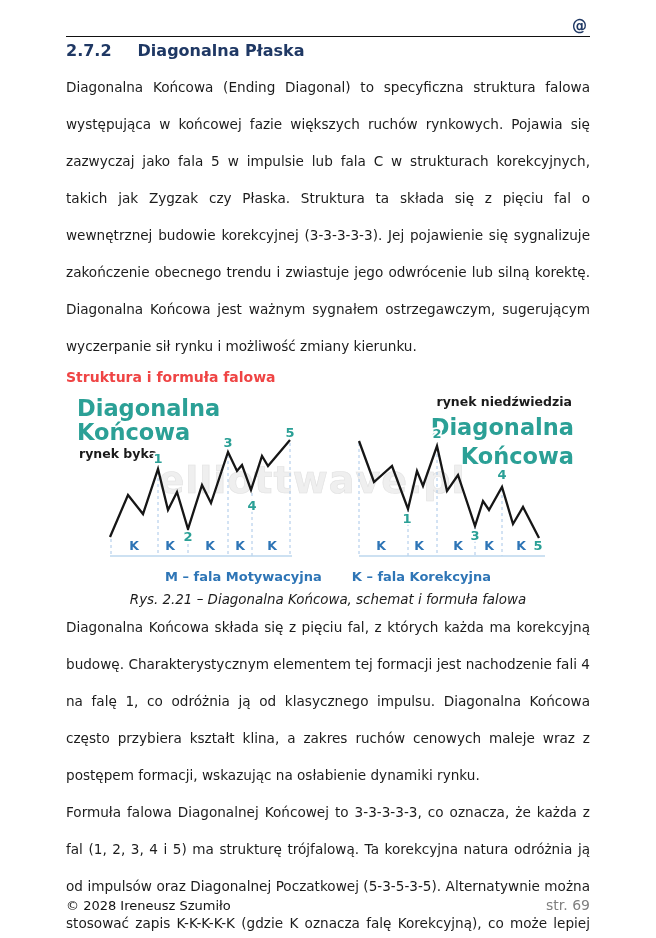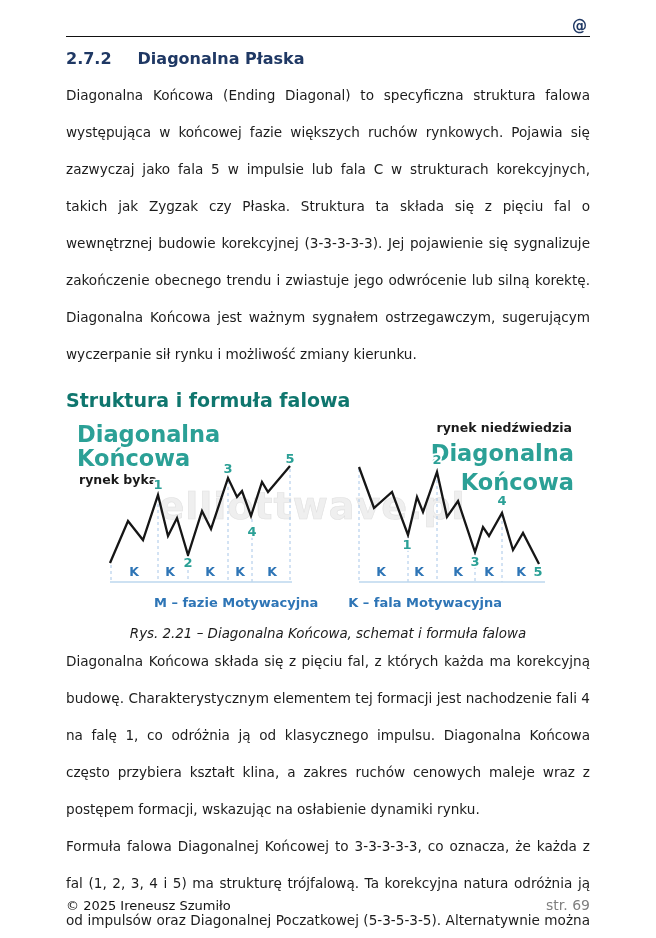--- a/index.html
+++ b/index.html
@@ -17,48 +17,48 @@
     height:37px;
     border-bottom:1.4px solid #111;
     display:flex; justify-content:flex-end; align-items:flex-end;
   }
   .at-sign {
     font-size:15px; font-weight:bold; color:#1F3864;
     padding:0 3px 1px 0; line-height:18px;
   }
 
   .section-heading {
-    margin-top:12px;
+    margin-top:4px;
     color:#1F3864; font-weight:bold; font-size:16px;
     display:flex; gap:26px;
   }
 
   p.body-par {
     margin-top:9px;
     font-size:13.6px; line-height:37px;
     text-align:justify; color:#1c1c1c;
   }
   p.body-par.tight { margin-top:0; }
 
   .subheading {
-    margin-top:16px;
-    font-size:19px; font-weight:bold; color:#0f766e;
+    margin-top:4px;
+    font-size:14px; font-weight:bold; color:#ef4444;
   }
 
   .figure { margin-top:4px; width:524px; height:172px; position:relative; }
   .figure svg { display:block; }
 
   .legend-row {
     margin-top:8px;
     display:flex; justify-content:center; gap:30px;
     font-size:13px; font-weight:bold; color:#2E75B6;
   }
 
   .caption {
-    margin-top:16px;
+    margin-top:8px;
     text-align:center; font-style:italic; font-size:13.4px; color:#1c1c1c;
   }
 
   .par-block { margin-top:2px; }
 
   .pagefooter {
     position:absolute; left:66px; right:66px; top:897px;
     display:flex; justify-content:space-between; align-items:baseline;
   }
   .copyright { font-size:13px; color:#111; }
@@ -151,29 +151,29 @@
         <text class="k-label" x="315" y="161">K</text>
         <text class="k-label" x="353" y="161">K</text>
         <text class="k-label" x="392" y="161">K</text>
         <text class="k-label" x="423" y="161">K</text>
         <text class="k-label" x="455" y="161">K</text>
       </g>
     </svg>
   </div>
 
   <div class="legend-row">
-    <span>M – fazie Motywacyjna</span>
-    <span>K – fala Motywacyjna</span>
+    <span>M – fala Motywacyjna</span>
+    <span>K – fala Korekcyjna</span>
   </div>
 
   <div class="caption">Rys. 2.21 – Diagonalna Końcowa, schemat i formuła falowa</div>
 
   <div class="par-block">
     <p class="body-par tight">Diagonalna Końcowa składa się z pięciu fal, z których każda ma korekcyjną budowę. Charakterystycznym elementem tej formacji jest nachodzenie fali 4 na falę 1, co odróżnia ją od klasycznego impulsu. Diagonalna Końcowa często przybiera kształt klina, a zakres ruchów cenowych maleje wraz z postępem formacji, wskazując na osłabienie dynamiki rynku.</p>
     <p class="body-par tight">Formuła falowa Diagonalnej Końcowej to 3-3-3-3-3, co oznacza, że każda z fal (1, 2, 3, 4 i 5) ma strukturę trójfalową. Ta korekcyjna natura odróżnia ją od impulsów oraz Diagonalnej Poczatkowej (5-3-5-3-5). Alternatywnie można stosować zapis K-K-K-K-K (gdzie K oznacza falę Korekcyjną), co może lepiej oddawać budowę wzorca.</p>
   </div>
 
 </div>
 
 <div class="pagefooter">
-  <span class="copyright">© 2025 Ireneusz Szumiło</span>
+  <span class="copyright">© 2028 Ireneusz Szumiło</span>
   <span class="pagenum">str. 69</span>
 </div>
 
 </body></html>

